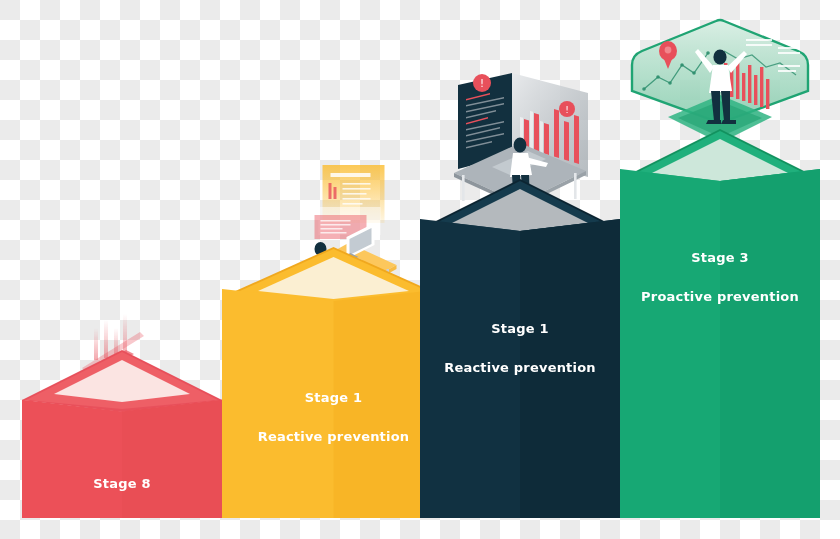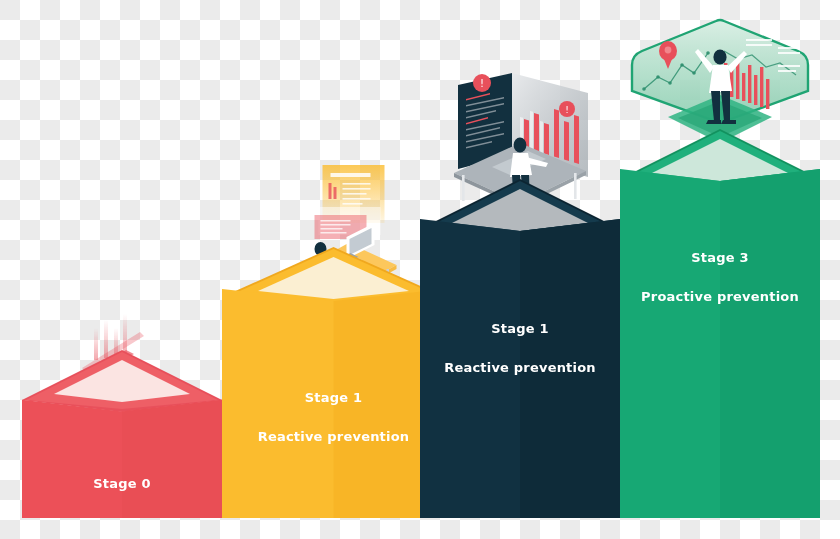--- a/index.html
+++ b/index.html
@@ -107,21 +107,21 @@
     </div>
 
     <div class="bar-body">
       <div class="deck">
         <svg viewBox="0 0 200 140" preserveAspectRatio="none">
           <polygon points="0,20 100,32 200,20 200,140 0,140" fill="#EC5058"></polygon>
           <polygon points="100,32 200,20 200,140 100,140" fill="#E94E55"></polygon>
         </svg>
       </div>
       <div class="caption">
-        <span class="l1">Stage 0</span>
+        <span class="l1">Stage 8</span>
       </div>
     </div>
   </div>
 
   <div class="bar" id="bar-stage-1">
 
     <div class="scene" id="scene-1">
       <svg viewBox="0 0 198 160" preserveAspectRatio="xMidYMax meet" height="160">
         <defs>
           <linearGradient id="g1panel" x1="0" y1="0" x2="0" y2="1">

